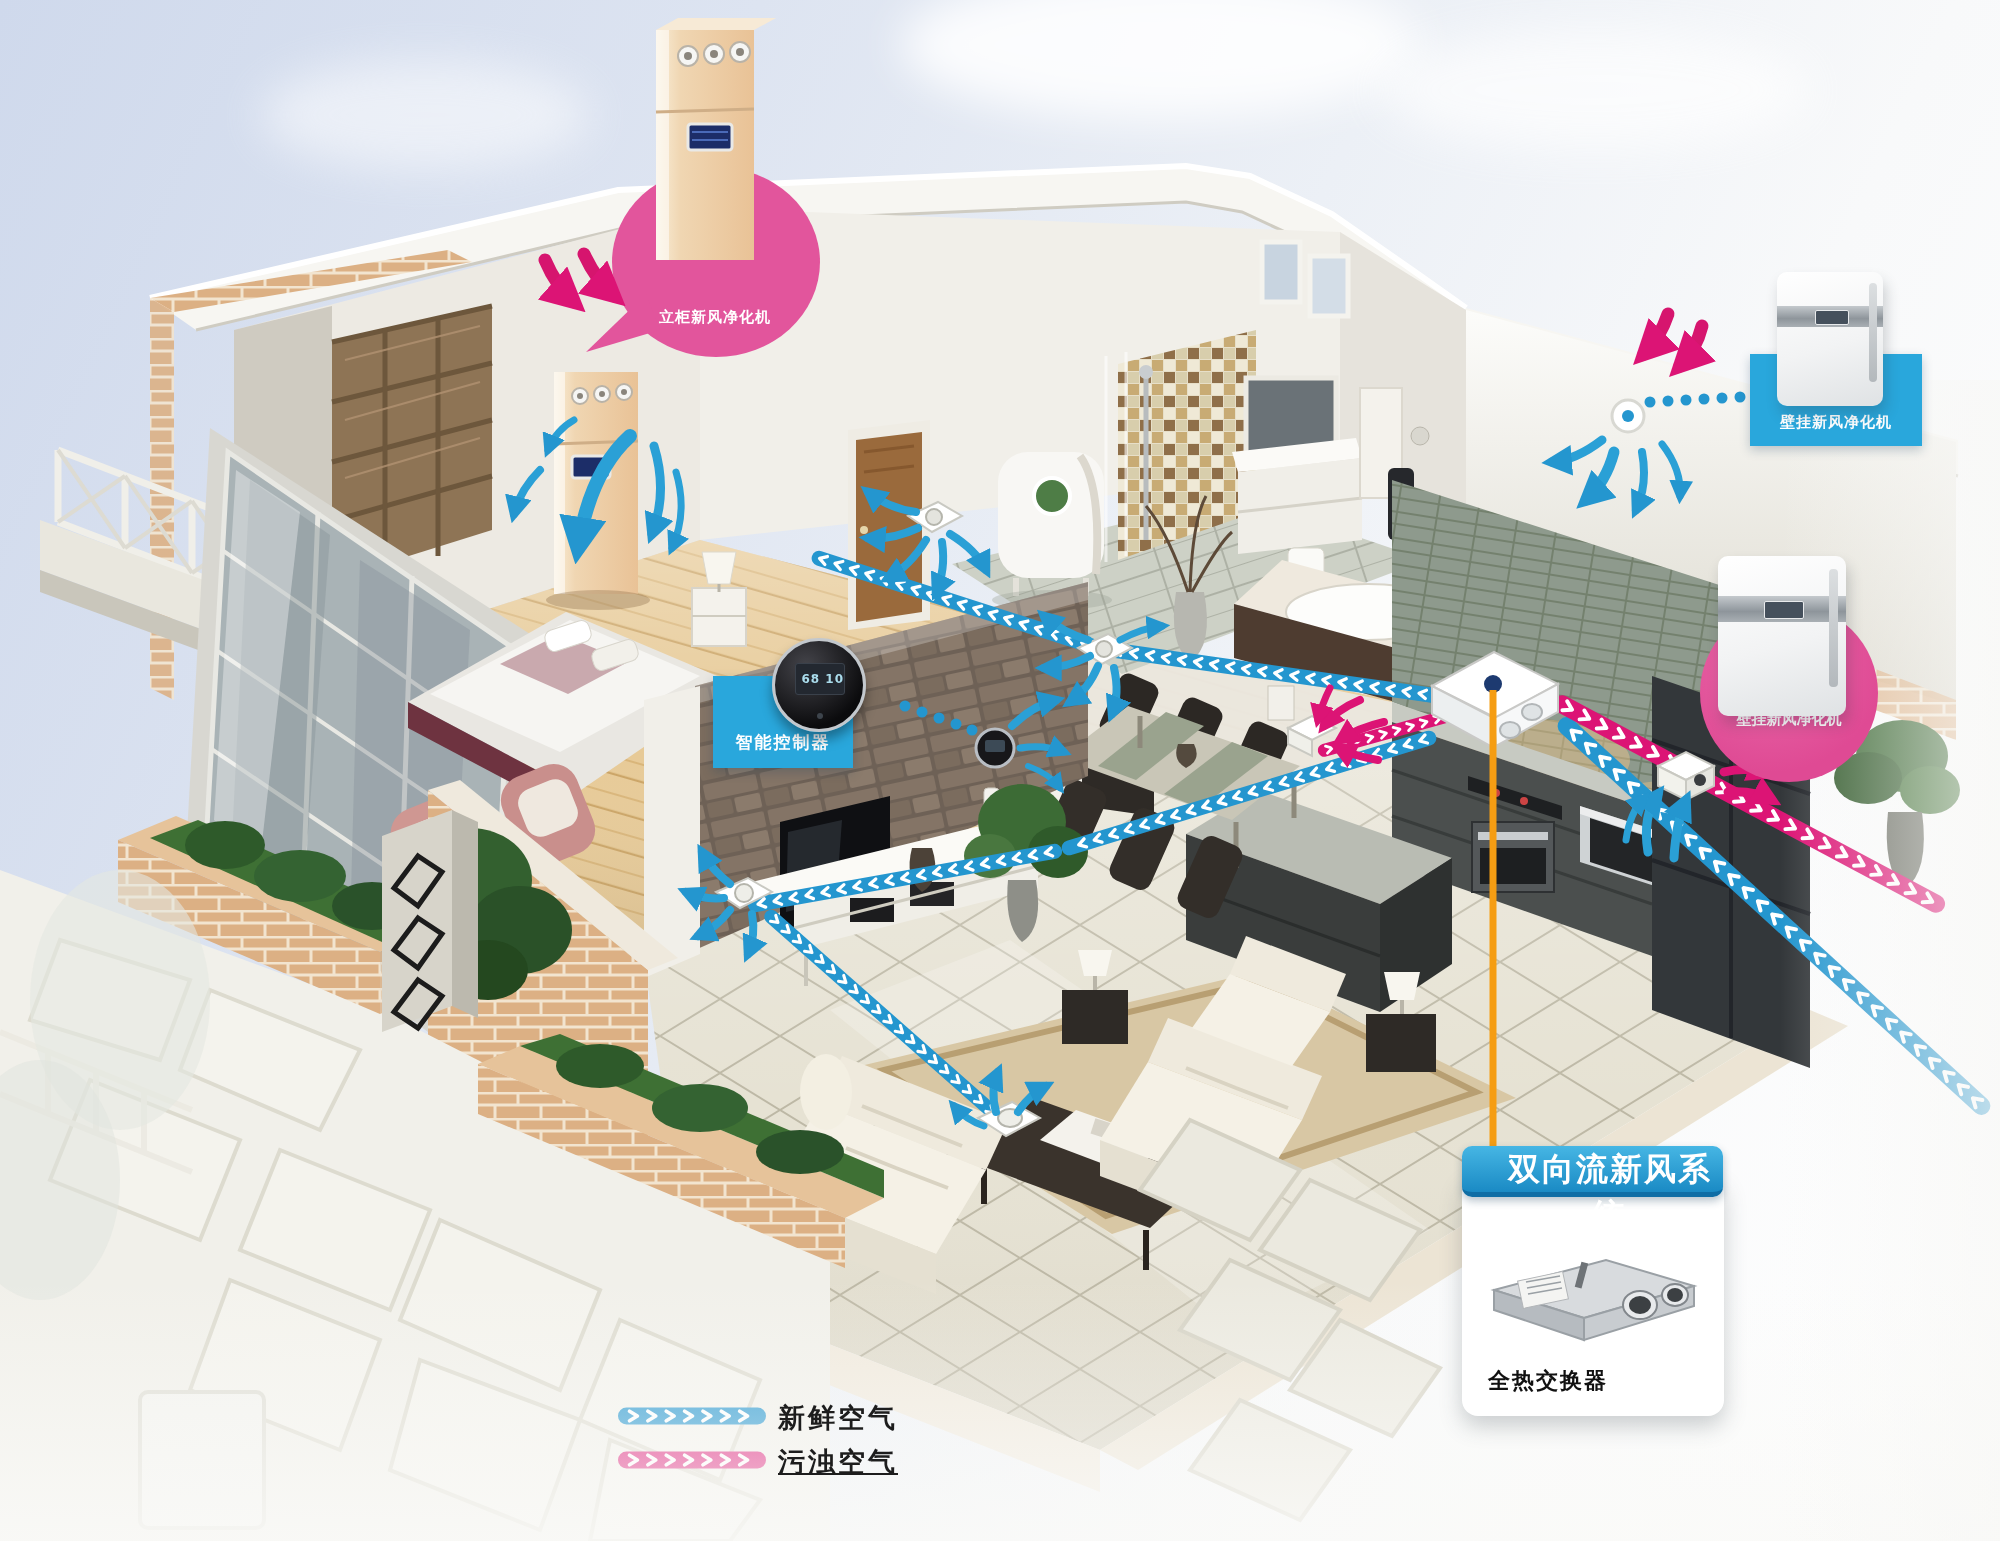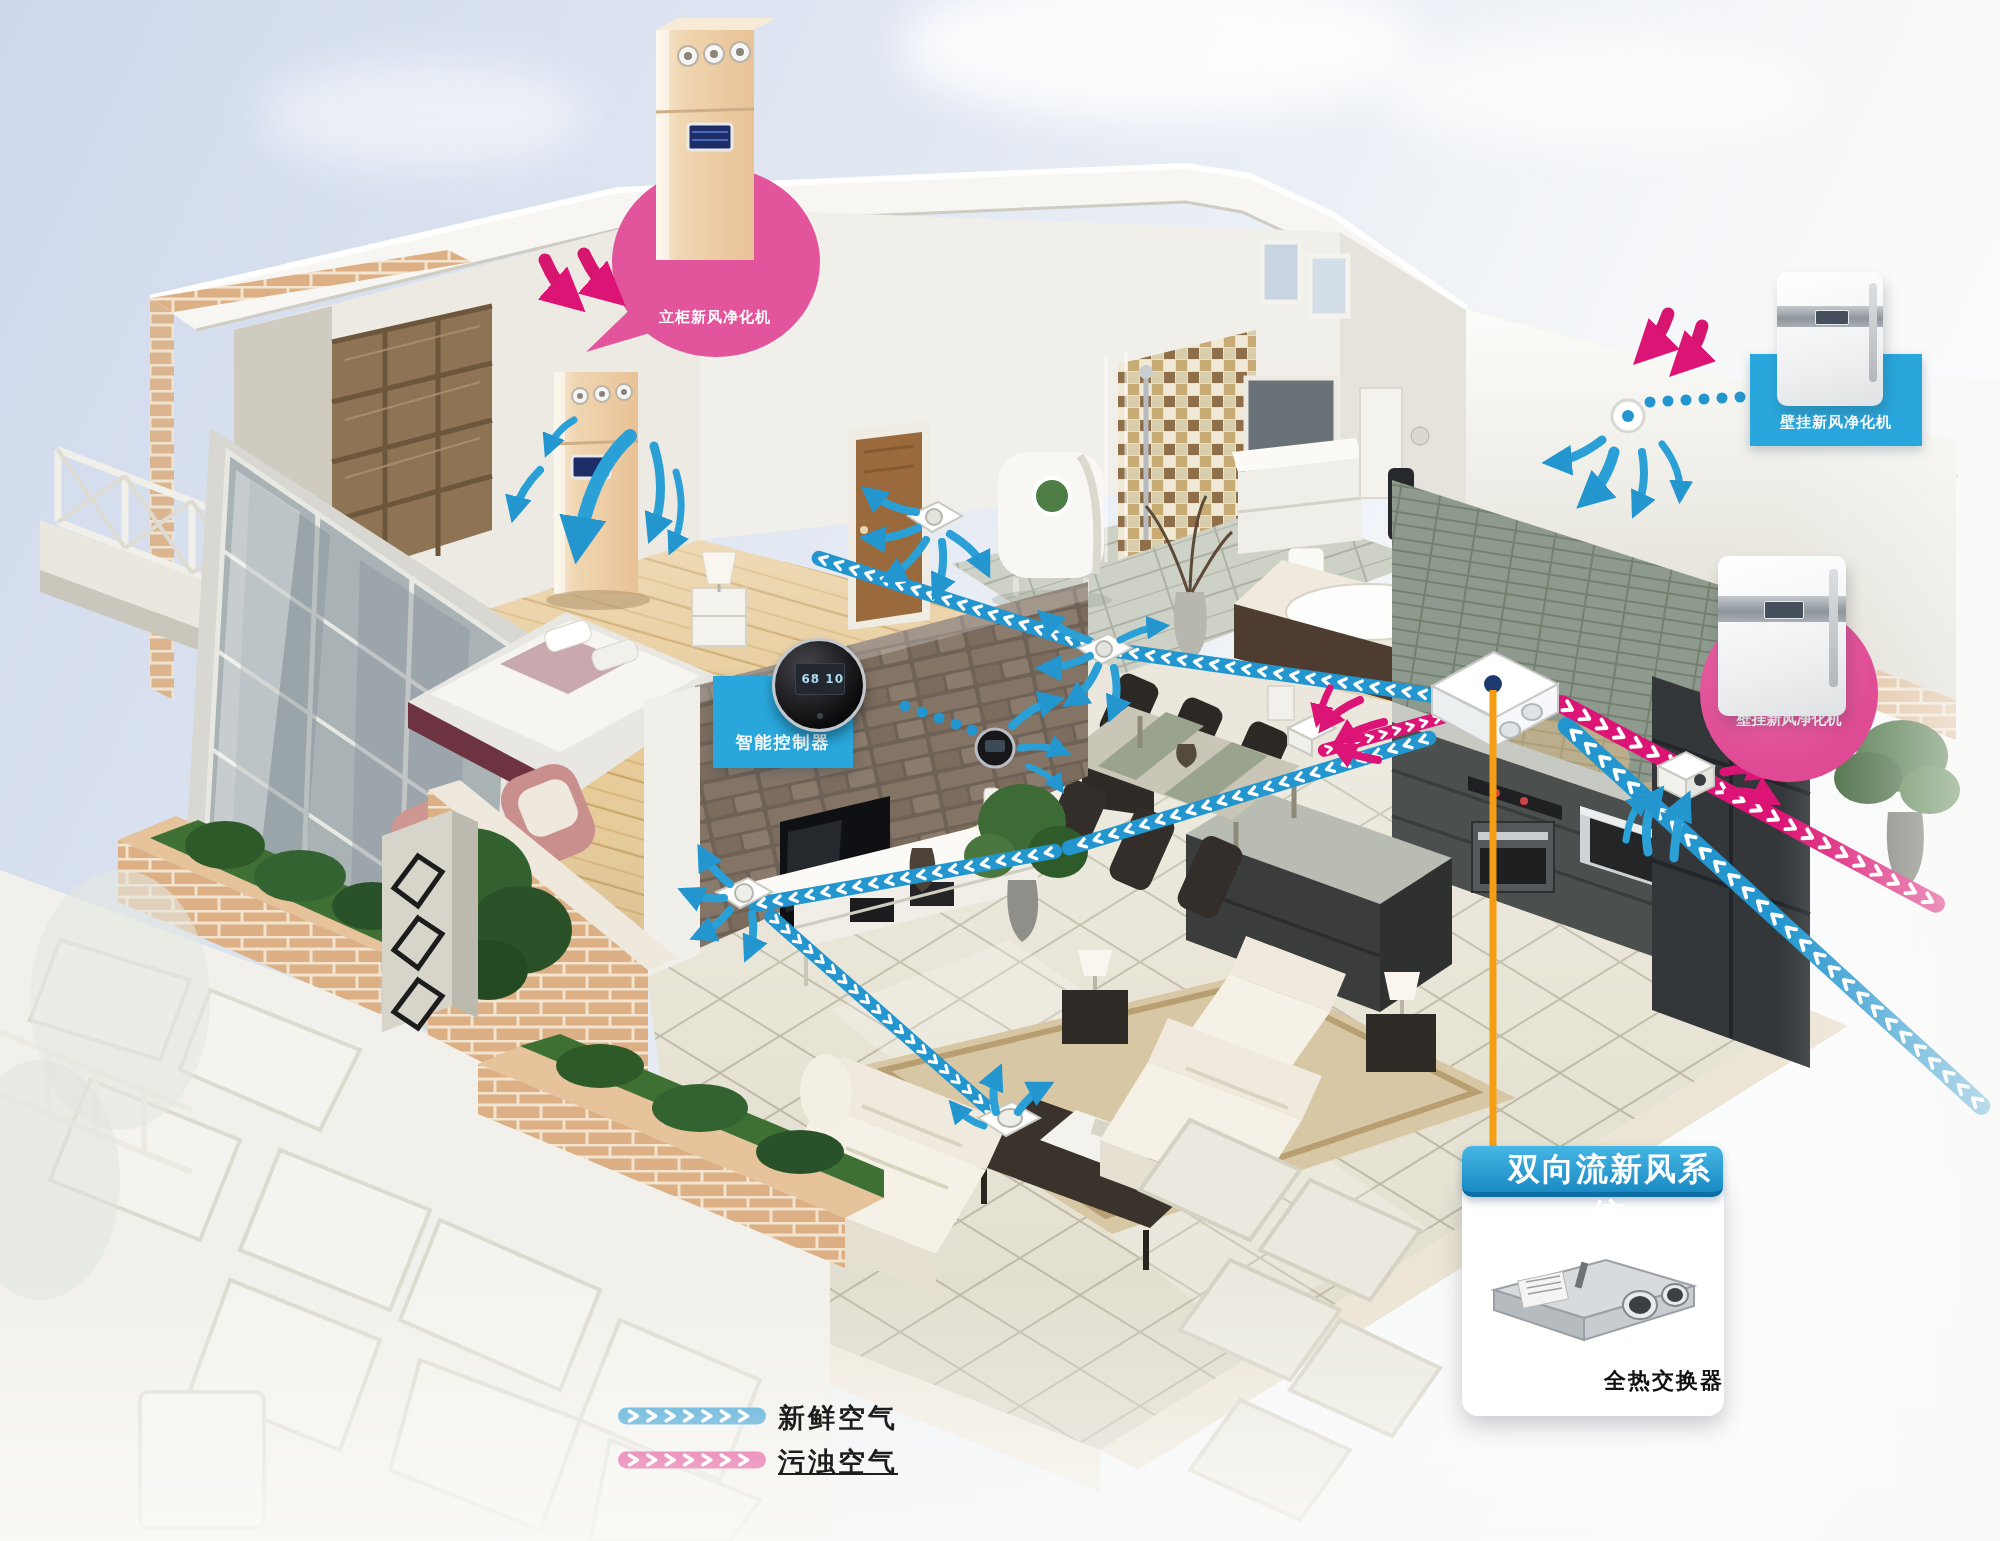--- a/index.html
+++ b/index.html
@@ -39,21 +39,21 @@
   #unit-walltop{left:1777px;top:272px;width:106px;height:134px;}
   #unit-wallkitchen{left:1718px;top:556px;width:128px;height:160px;}
   
   .card{position:absolute;left:1462px;top:1146px;width:262px;height:270px;}
   .card .body{position:absolute;left:0;top:30px;width:262px;height:240px;background:#fff;border-radius:16px;
     box-shadow:0 10px 22px rgba(60,70,80,.25);}
   .card .pill{position:absolute;left:0;top:0;width:226px;height:46px;border-radius:10px;
     background:linear-gradient(180deg,#46b6e4,#1a8ac4);border-bottom:5px solid #0f6da5;
     color:#fff;font-size:32px;font-weight:700;letter-spacing:2px;text-align:center;line-height:46px;
     box-shadow:0 4px 8px rgba(20,60,90,.3);padding-left:35px;}
-  .card .caption{position:absolute;left:0;right:0;bottom:20px;text-align:right;color:#111;font-size:22px;font-weight:700;letter-spacing:2px;padding-left:26px;}
+  .card .caption{position:absolute;left:0;right:0;bottom:20px;text-align:left;color:#111;font-size:22px;font-weight:700;letter-spacing:2px;padding-left:26px;}
   .card svg{position:absolute;left:20px;top:74px;}
   
   .legend-label{position:absolute;color:#1d1d1d;font-size:27px;font-weight:700;letter-spacing:3px;text-align:right;}
   #legend-fresh{left:778px;top:1400px;}
   #legend-dirty{left:778px;top:1444px;text-decoration:underline;}
   .wash{position:absolute;pointer-events:none;}
 </style>
 </head>
 <body>
 

